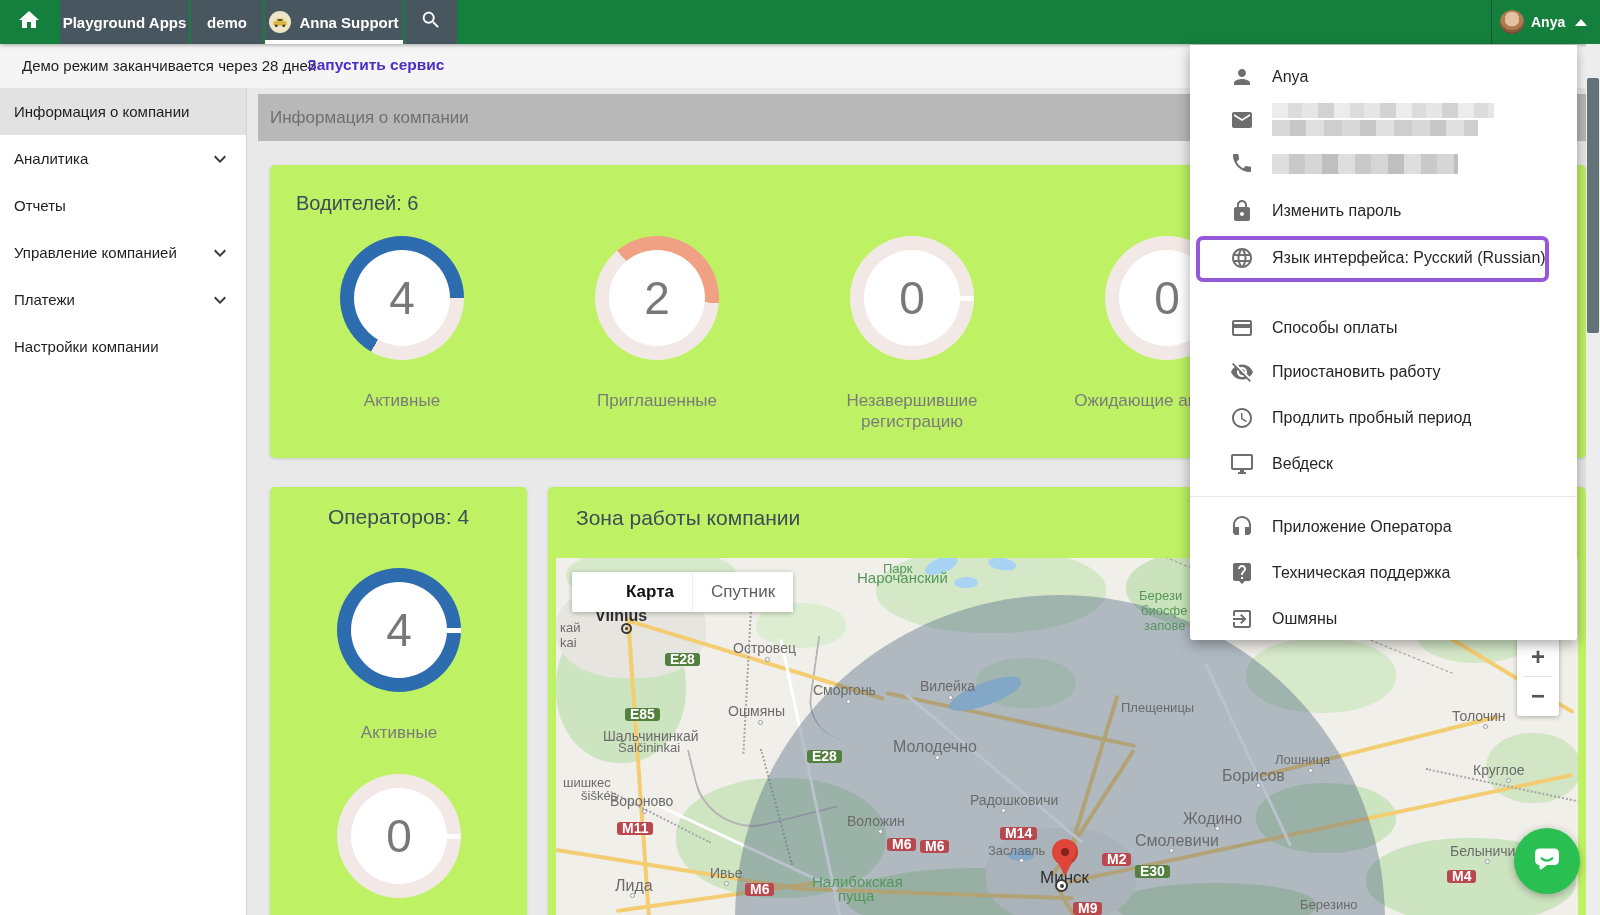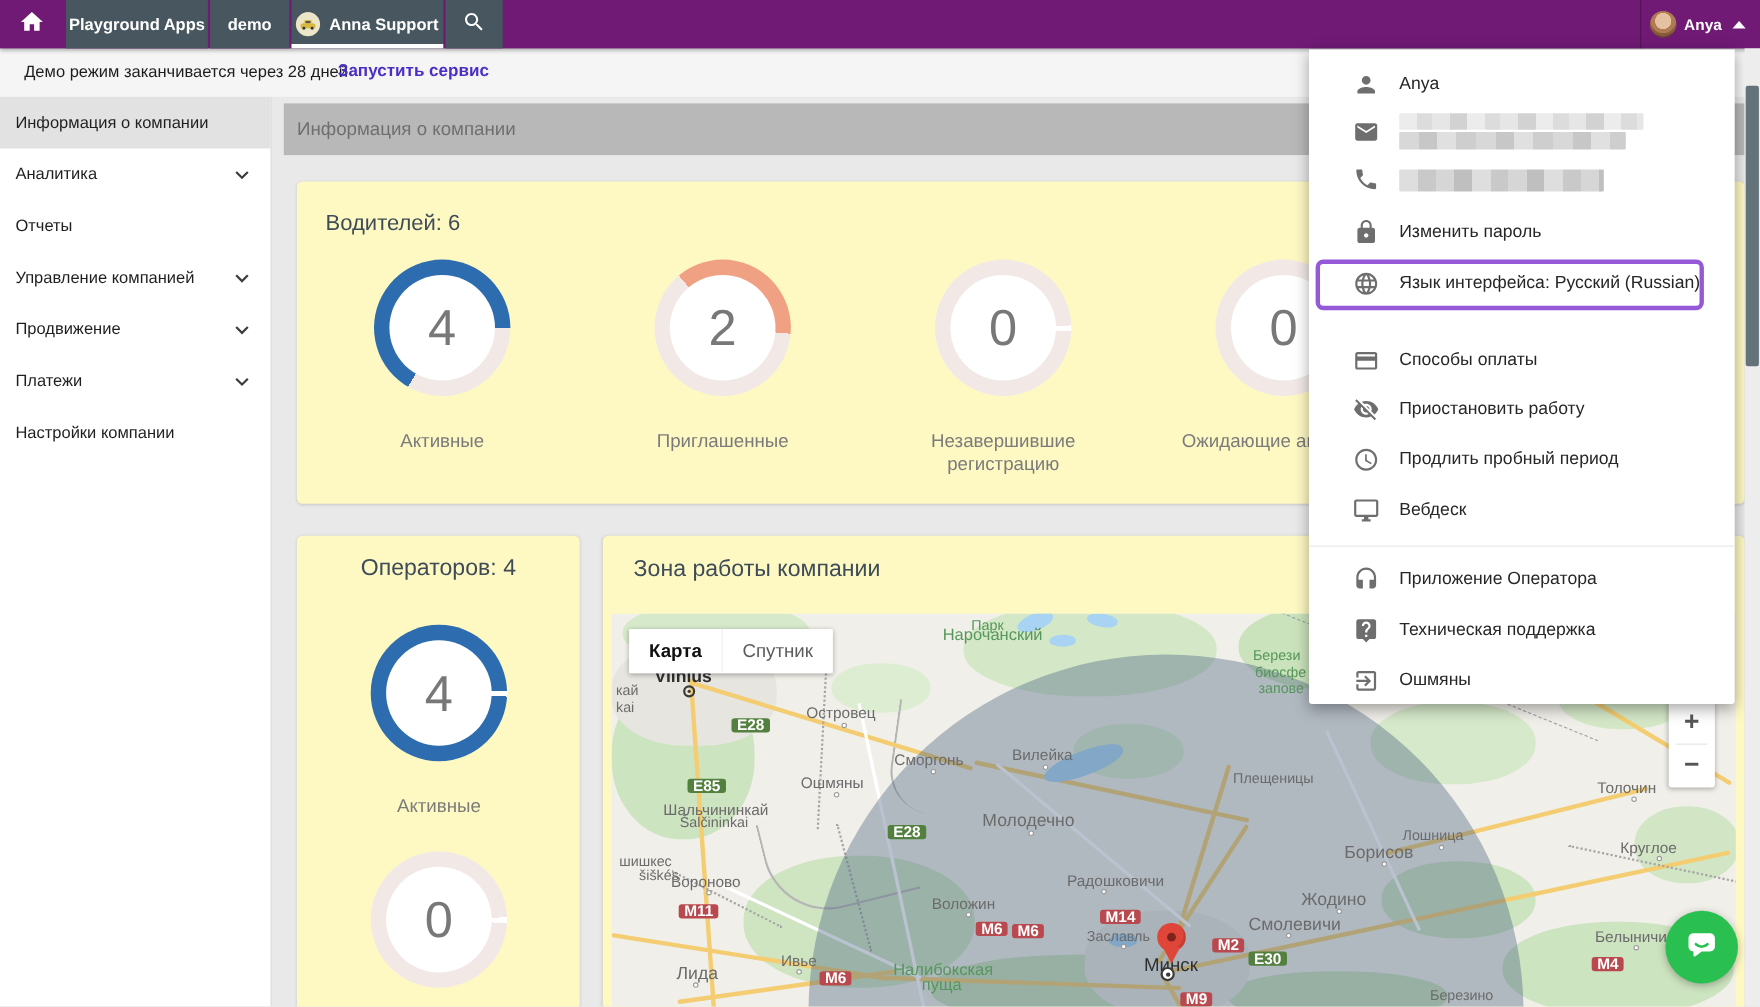--- a/index.html
+++ b/index.html
@@ -1,21 +1,21 @@
 <!DOCTYPE html>
 <html style="--purple: #9458d8; --violet: #4a2ec5; --chat: #2abf51;"><head>
 <meta charset="utf-8">
 <style>
   html,body{margin:0;padding:0;}
   body{position:relative;width:1600px;height:915px;overflow:hidden;background:#e9e9e9;
        font-family:"Liberation Sans","DejaVu Sans",sans-serif;-webkit-font-smoothing:antialiased;}
   :root{--purple:#9458d8;--violet:#4a2ec5;--chat:#2abf51;}
 
   
-  .nav{position:absolute;left:0;top:0;width:1600px;height:44px;background:#701a75;z-index:40;
+  .nav{position:absolute;left:0;top:0;width:1600px;height:44px;background:#15803d;z-index:40;
        box-shadow:0 1px 4px rgba(0,0,0,.35);}
   .home{position:absolute;left:0;top:0;width:58px;height:44px;display:flex;align-items:center;justify-content:center;cursor:pointer;}
   .tab{position:absolute;top:0;height:44px;background:#48575f;color:#fff;font-size:15px;font-weight:700;
        display:flex;align-items:center;justify-content:center;gap:8px;cursor:pointer;box-sizing:border-box;}
   .tab.t1{left:60px;width:129px;}
   .tab.t2{left:191px;width:72px;}
   .tab.t3{left:265px;width:138px;}
   .tab.active::after{content:"";position:absolute;left:0;right:0;bottom:0;height:4px;background:#fff;}
   .taxi{width:22px;height:22px;border-radius:50%;background:#ece5c7;display:flex;align-items:center;justify-content:center;overflow:hidden;}
   .searchbtn{position:absolute;left:405px;top:0;width:52px;height:44px;background:#48575f;display:flex;align-items:center;justify-content:center;cursor:pointer;}
@@ -34,21 +34,21 @@
 
   
   .sidebar{position:absolute;left:0;top:88px;width:246px;height:827px;background:#fff;border-right:1px solid #d6d6d6;z-index:10;}
   .side-item{position:relative;height:47px;display:flex;align-items:center;padding:0 26px 0 14px;font-size:15px;color:#1f1f1f;cursor:pointer;}
   .side-item.active{background:#e2e2e2;}
   .side-item .chev{position:absolute;right:14px;top:12px;width:24px;height:24px;}
 
   
   .content-header{position:absolute;left:258px;top:94px;width:1328px;height:47px;background:#b8b8b8;display:flex;align-items:center;z-index:2;}
   .content-header span{margin-left:12px;font-size:17px;color:#6f6f6f;}
-  .card{position:absolute;background:#fef9c3;border-radius:5px;box-shadow:0 1px 3px rgba(0,0,0,.14);}
+  .card{position:absolute;background:#bef264;border-radius:5px;box-shadow:0 1px 3px rgba(0,0,0,.14);}
   .card.drivers{left:270px;top:165px;width:1316px;height:293px;}
   .card.operators{left:270px;top:487px;width:257px;height:470px;}
   .card.mapcard{left:548px;top:487px;width:1038px;height:470px;}
   .card-title{position:absolute;left:26px;top:27px;font-size:20px;color:#3e4c58;}
   .card.operators .card-title{left:0;width:100%;text-align:center;top:18px;font-size:21px;}
   .card.mapcard .card-title{left:28px;top:19px;font-size:21px;}
 
   
   .donut-block{position:absolute;width:210px;text-align:center;}
   .donut{position:relative;width:124px;height:124px;border-radius:50%;margin:0 auto;}
@@ -73,21 +73,21 @@
                background:rgba(70,95,125,.38);z-index:3;}
   .mdot{position:absolute;width:5px;height:5px;border-radius:50%;border:1.5px solid #9a9a9a;background:#fff;z-index:4;box-sizing:border-box;}
   .bullseye{position:absolute;left:65px;top:65px;width:11px;height:11px;border-radius:50%;border:2px solid #3a3a3a;box-sizing:border-box;z-index:4;}
   .bullseye::after{content:"";position:absolute;left:2px;top:2px;width:3px;height:3px;border-radius:50%;background:#3a3a3a;}
   .mlabel{position:absolute;font-size:13px;color:#6b6b6b;z-index:5;white-space:nowrap;}
   .mlabel.green{color:#55975a;}
   .mlabel.dark{color:#2f2f2f;}
   .mbadge{position:absolute;z-index:5;font-size:14px;font-weight:700;color:#fff;padding:0 5px;border-radius:3px;line-height:13px;}
   .mbadge.e{background:#53803f;}
   .mbadge.m{background:#b9494f;}
-  .maptype{position:absolute;left:16px;top:14px;z-index:8;display:flex;background:#fff;border-radius:2px;box-shadow:0 1px 5px rgba(0,0,0,.3);}
+  .maptype{position:absolute;left:16px;top:14px;z-index:8;display:flex;background:#fff;border-radius:2px;box-shadow:0 1px 5px rgba(0,0,0,.3);padding-left:36px;}
   .maptype button{border:none;background:#fff;height:40px;padding:0 18px;font-size:17px;cursor:pointer;font-family:inherit;}
   .maptype .mt-map{font-weight:700;color:#111;}
   .maptype .mt-sat{color:#5d5d5d;border-left:1px solid #eee;}
   .zoomctl{position:absolute;left:961px;top:80px;width:42px;height:78px;background:#fff;border-radius:3px;
            box-shadow:0 1px 5px rgba(0,0,0,.3);z-index:8;display:flex;flex-direction:column;align-items:center;}
   .zoomctl button{border:none;background:none;width:100%;height:38px;font-size:24px;font-weight:700;color:#555;cursor:pointer;font-family:inherit;line-height:1;}
   .zoomctl .zdiv{width:28px;height:1px;background:#e3e3e3;}
   .pin{position:absolute;left:496px;top:281px;width:26px;height:26px;border-radius:50%;background:#e04539;z-index:6;
        box-shadow:inset -2px -2px 0 rgba(0,0,0,.12);}
   .pin::before{content:"";position:absolute;left:9px;top:9px;width:8px;height:8px;border-radius:50%;background:#7e241d;}
@@ -172,26 +172,20 @@
       <span>Аналитика</span>
       <span class="chev"><svg width="24" height="24" viewBox="0 0 24 24">
           <path fill="#3c3c3c" d="M16.59 8.59L12 13.17 7.41 8.59 6 10l6 6 6-6z"></path>
         </svg></span>
     </div>
     <div class="side-item">
       <span>Отчеты</span>
     </div>
     <div class="side-item">
       <span>Управление компанией</span>
-      <span class="chev"><svg width="24" height="24" viewBox="0 0 24 24">
-          <path fill="#3c3c3c" d="M16.59 8.59L12 13.17 7.41 8.59 6 10l6 6 6-6z"></path>
-        </svg></span>
-    </div>
-    <div class="side-item">
-      <span>Продвижение</span>
       <span class="chev"><svg width="24" height="24" viewBox="0 0 24 24">
           <path fill="#3c3c3c" d="M16.59 8.59L12 13.17 7.41 8.59 6 10l6 6 6-6z"></path>
         </svg></span>
     </div>
     <div class="side-item">
       <span>Платежи</span>
       <span class="chev"><svg width="24" height="24" viewBox="0 0 24 24">
           <path fill="#3c3c3c" d="M16.59 8.59L12 13.17 7.41 8.59 6 10l6 6 6-6z"></path>
         </svg></span>
     </div>

